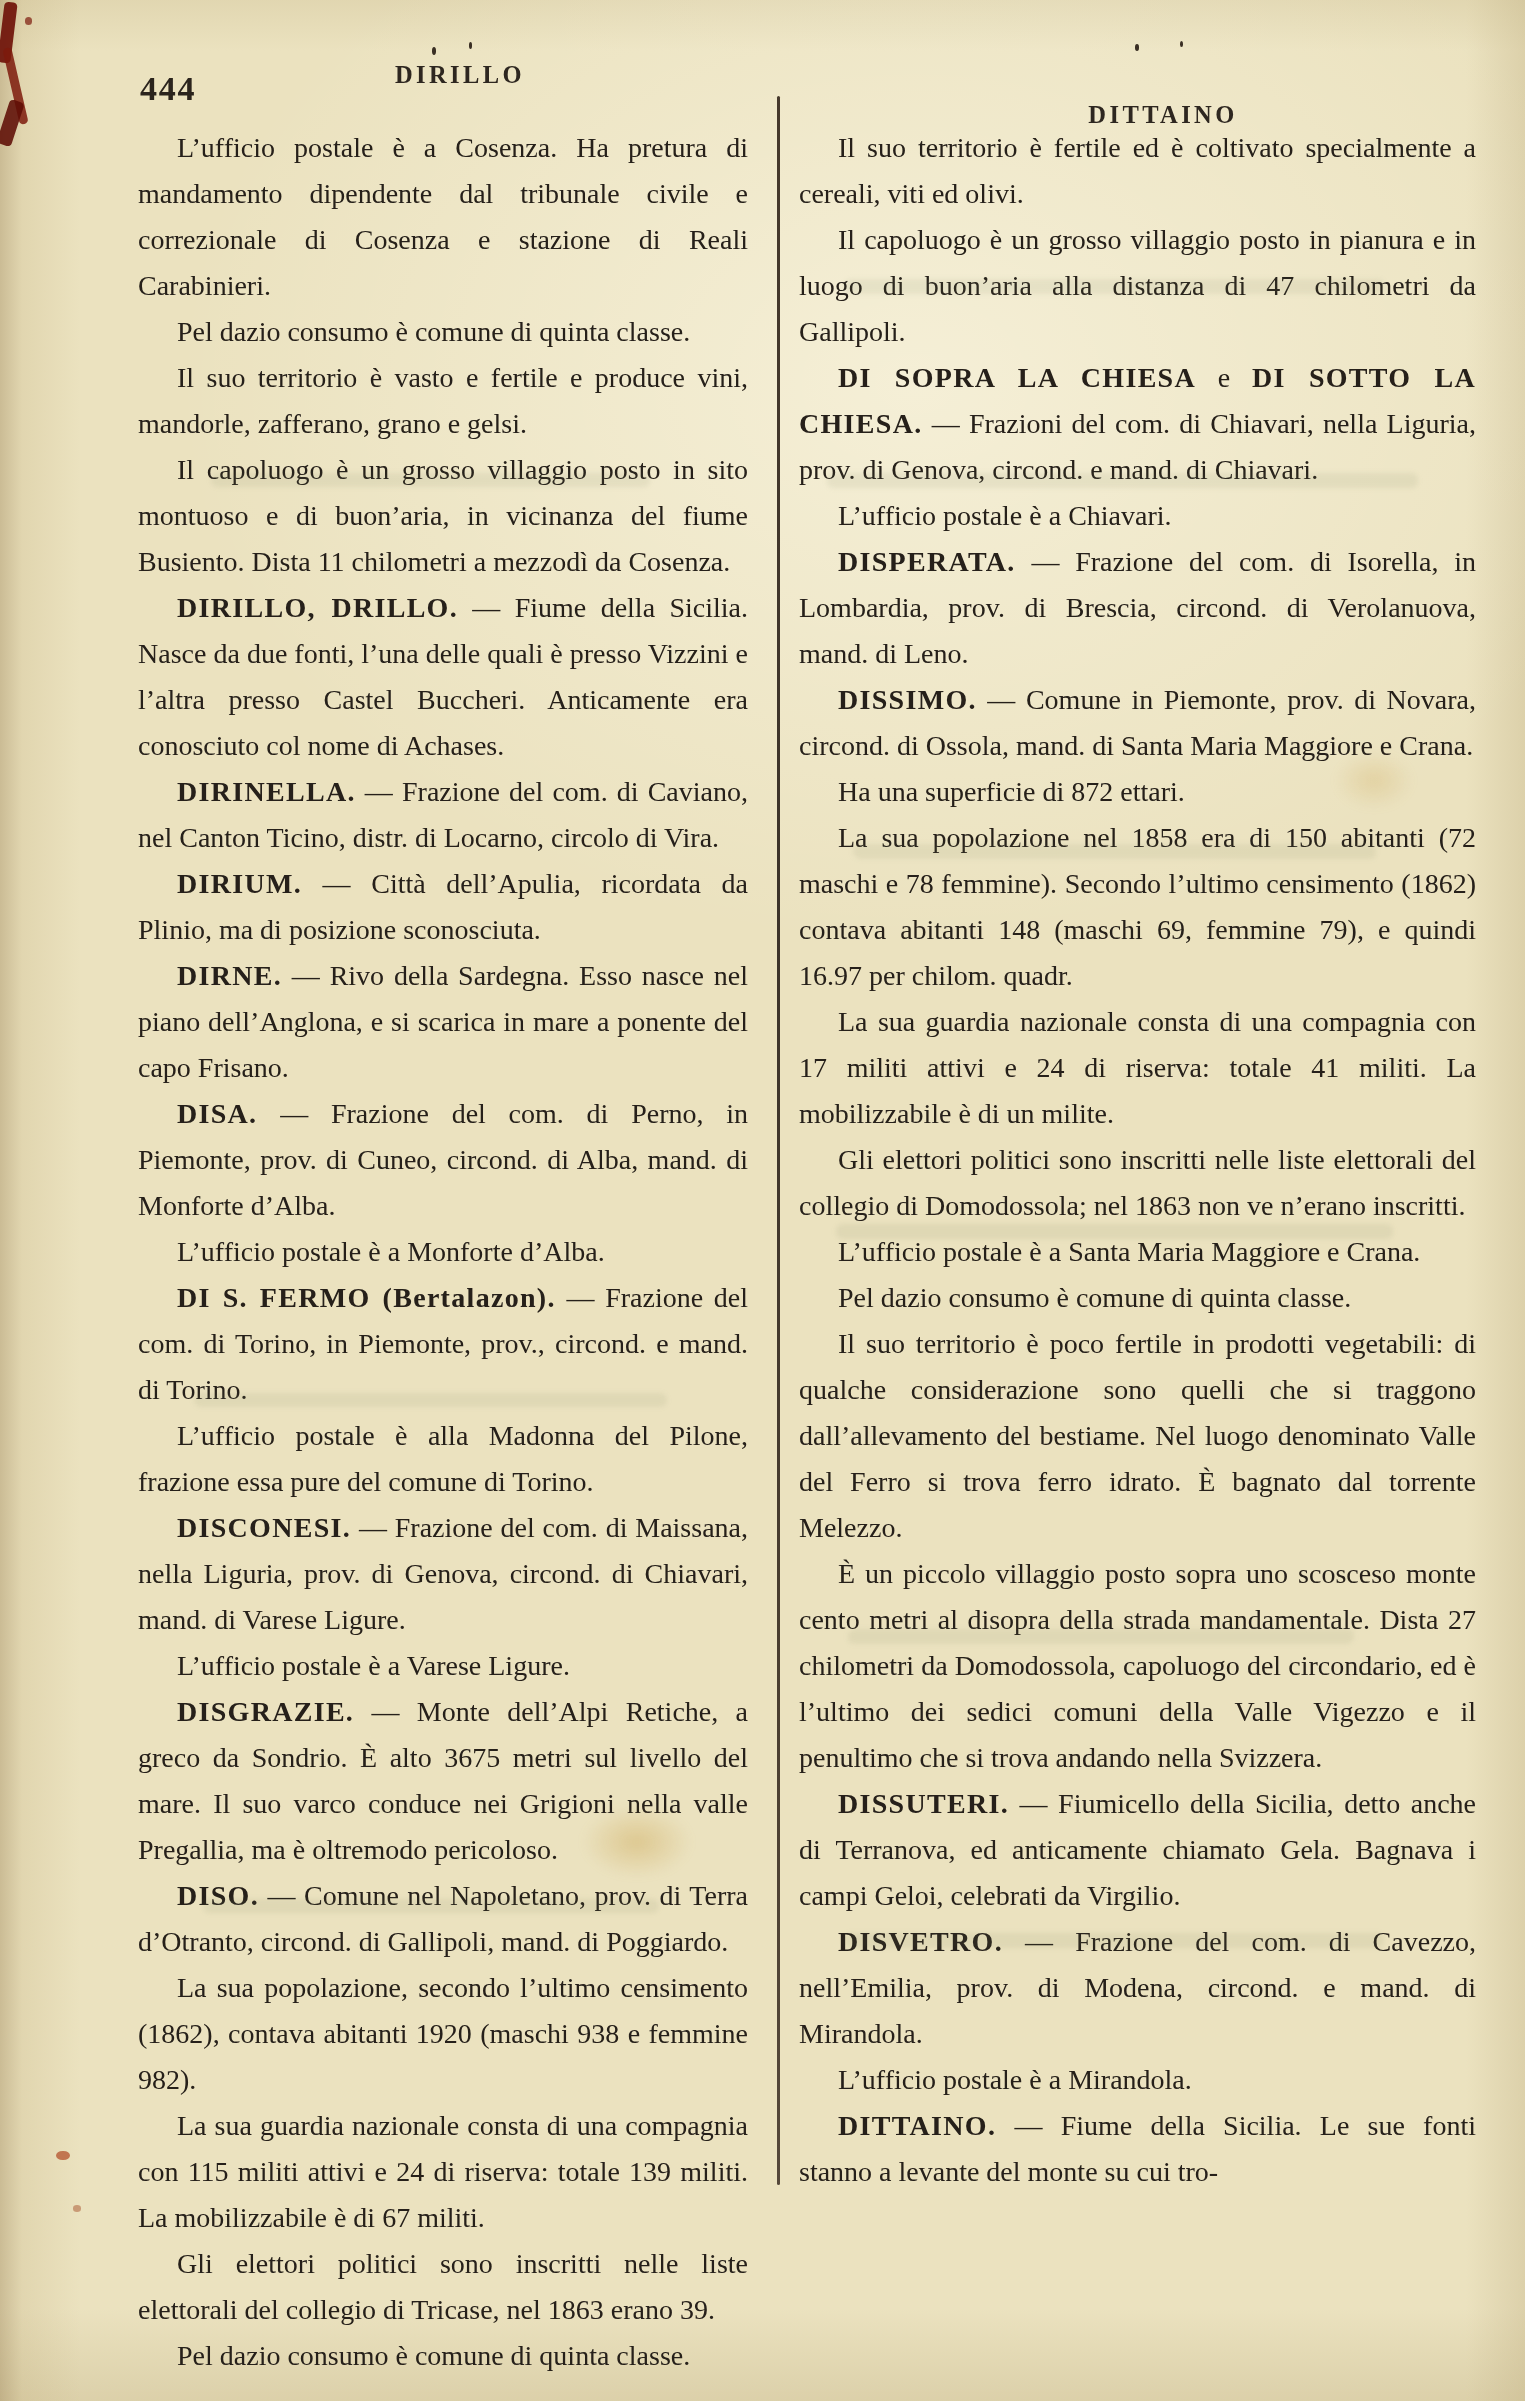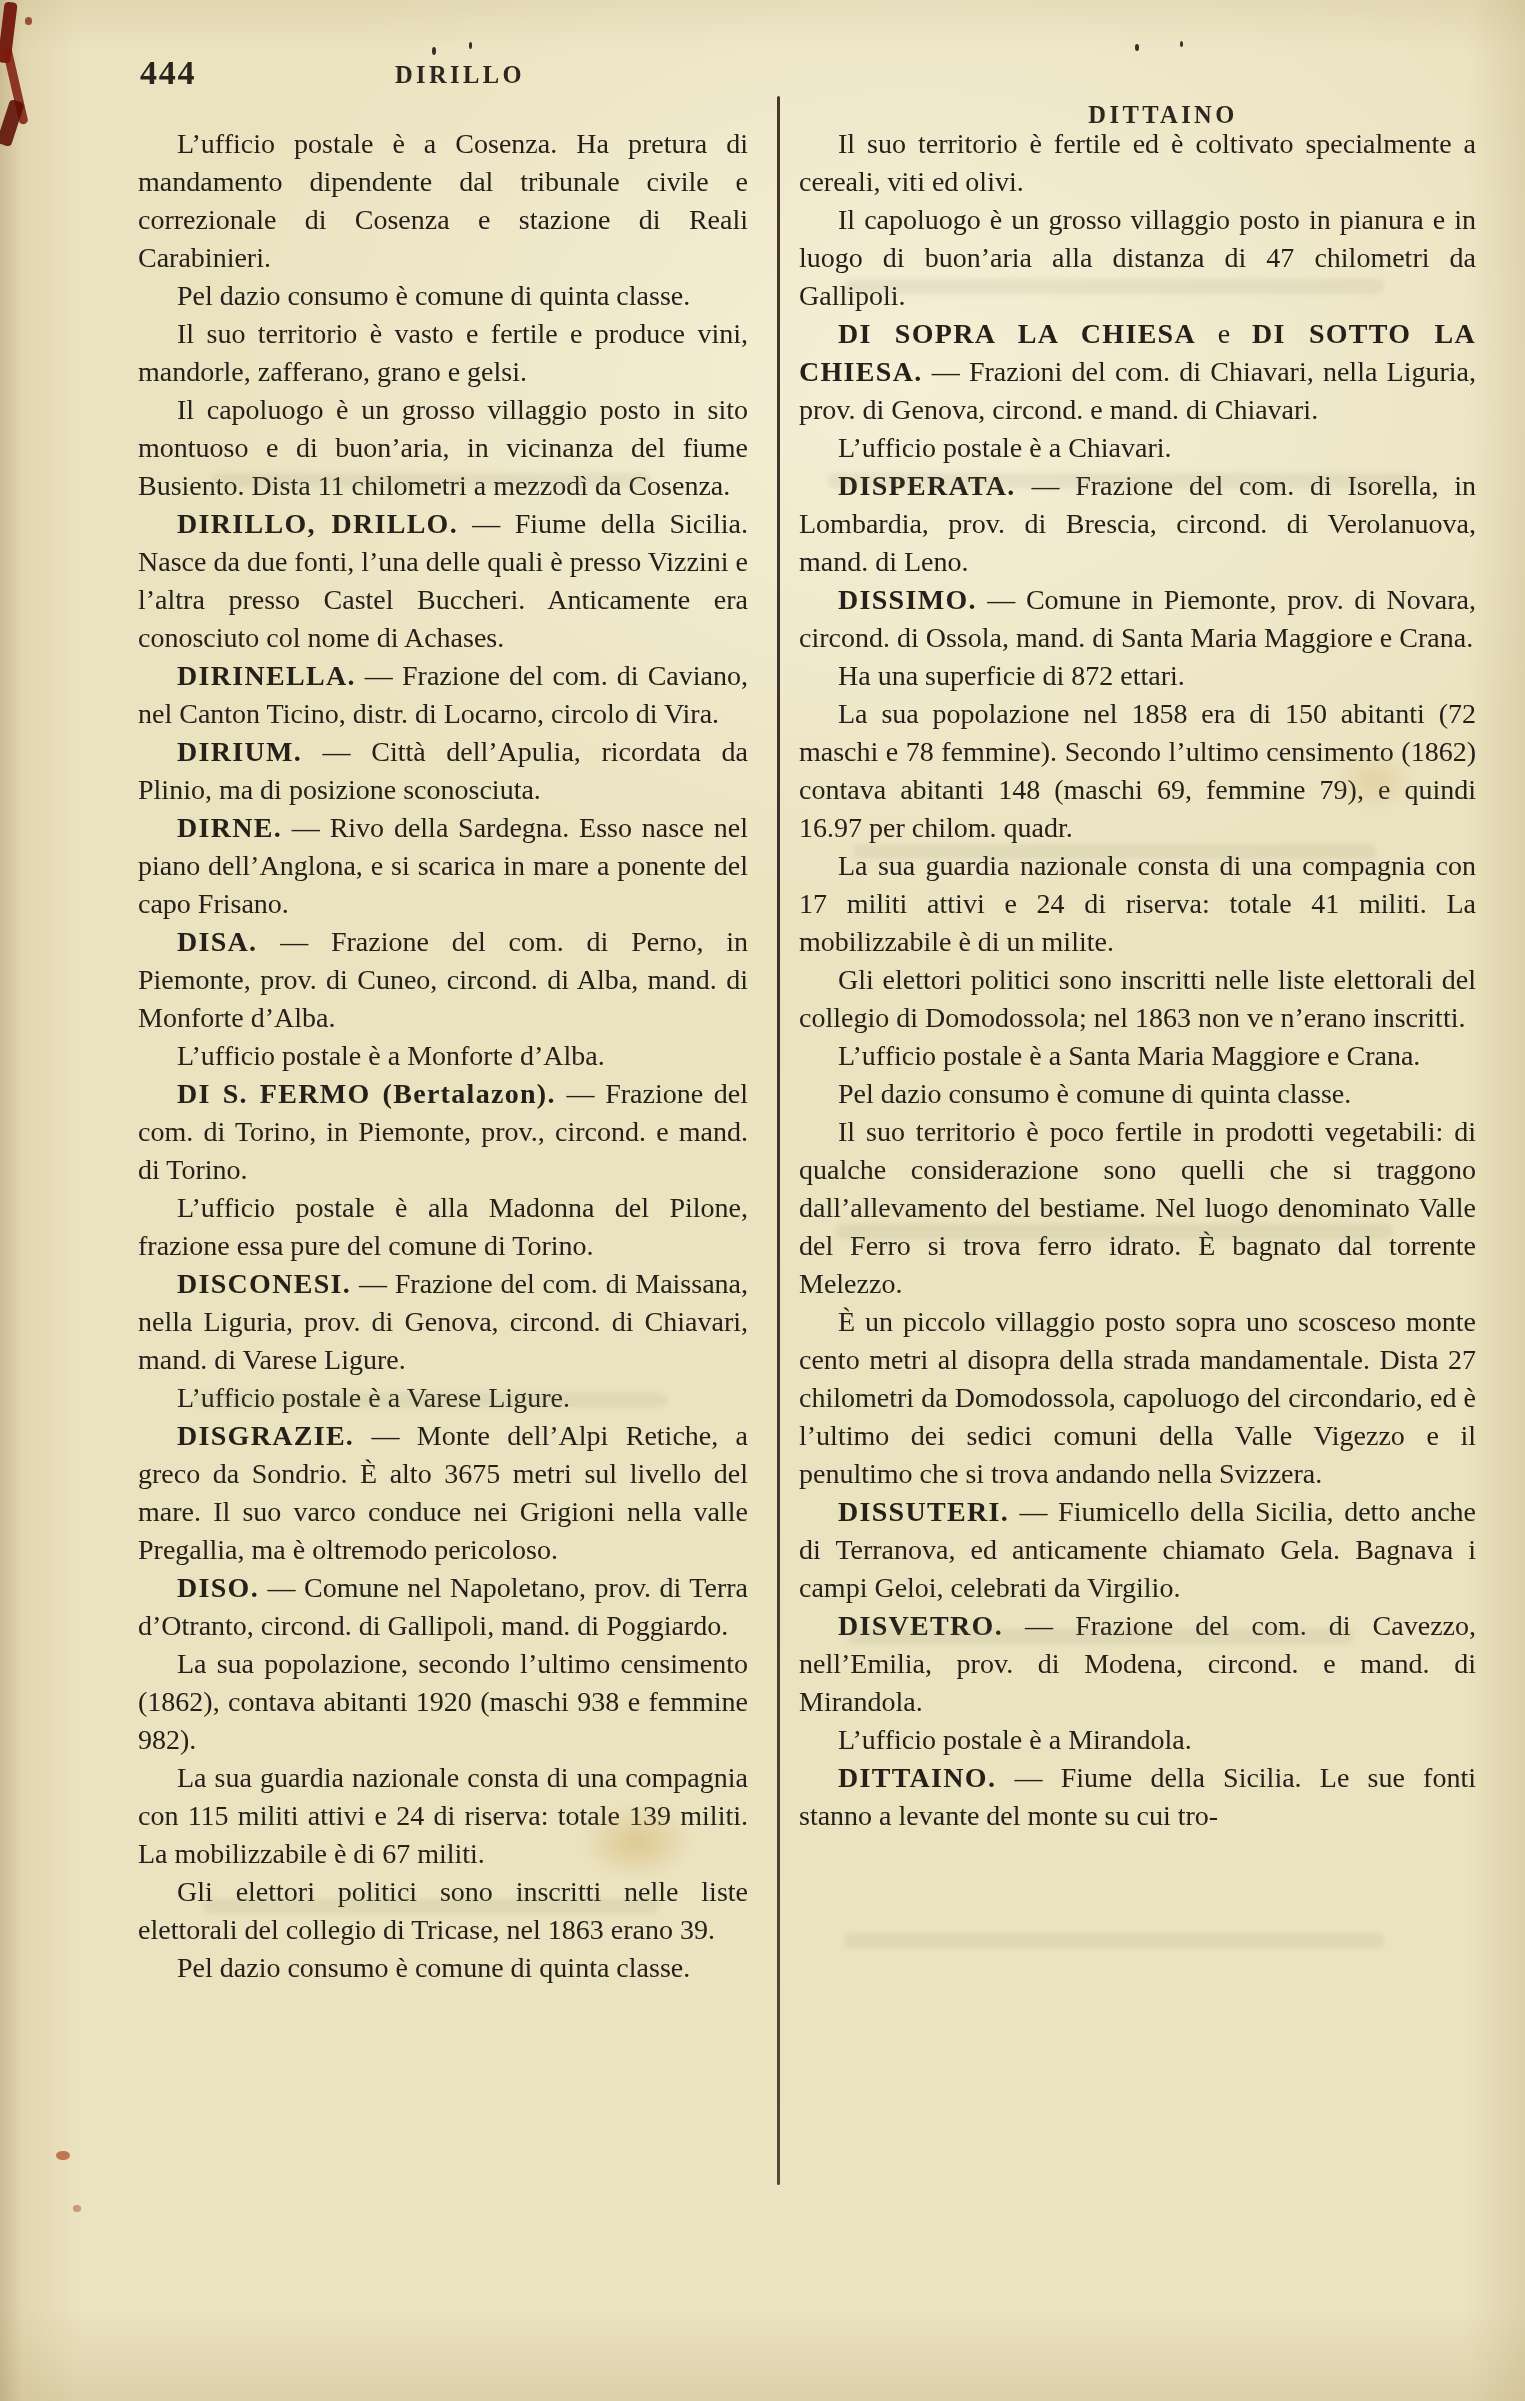--- a/index.html
+++ b/index.html
@@ -14,34 +14,34 @@
     background:
       radial-gradient(1055px 802px at 60% 16%, rgba(255,252,238,.50), rgba(255,252,238,0) 70%),
       linear-gradient(90deg, rgba(150,125,80,.38) 0px, rgba(190,170,120,.22) 22px, rgba(190,170,120,0) 80px),
       linear-gradient(270deg, rgba(186,168,122,.30) 0px, rgba(186,168,122,0) 59px),
       linear-gradient(0deg, rgba(184,167,120,.30) 0px, rgba(184,167,120,0) 93px),
       linear-gradient(180deg, rgba(196,180,134,.25) 0px, rgba(196,180,134,0) 51px),
       #ebe2bf;
   }
   
   .page-num{
-    position:absolute;left:140px;top:54px;
+    position:absolute;left:140px;top:70px;
     font-size:34px;font-weight:bold;letter-spacing:1.7px;color:#2b241d;
   }
   .running-head{
     position:absolute;top:61px;height:34px;
     font-size:24.5px;font-weight:bold;letter-spacing:3.4px;color:#2e2720;
     white-space:nowrap;transform:translateX(-50%);
   }
   .head-left{left:460px;text-align:center;}
   .head-right{left:1163px;margin-top:40px;}
   
   .col{
     position:absolute;top:125px;
-    font-size:28px;line-height:38px;
+    font-size:28px;line-height:46px;
     text-align:justify;
   }
   .col-left{left:138px;width:610px;}
   .col-right{left:799px;width:677px;}
   .para{margin:0;text-indent:39px;}
   .lead{font-weight:bold;letter-spacing:1.3px;}
   .divider{
     position:absolute;left:777px;top:96px;width:3.4px;height:2089px;
     background:linear-gradient(180deg,#46392c 0%,#3c332a 40%,#4a3e30 75%,#55483a 100%);
     border-radius:1.7px;

